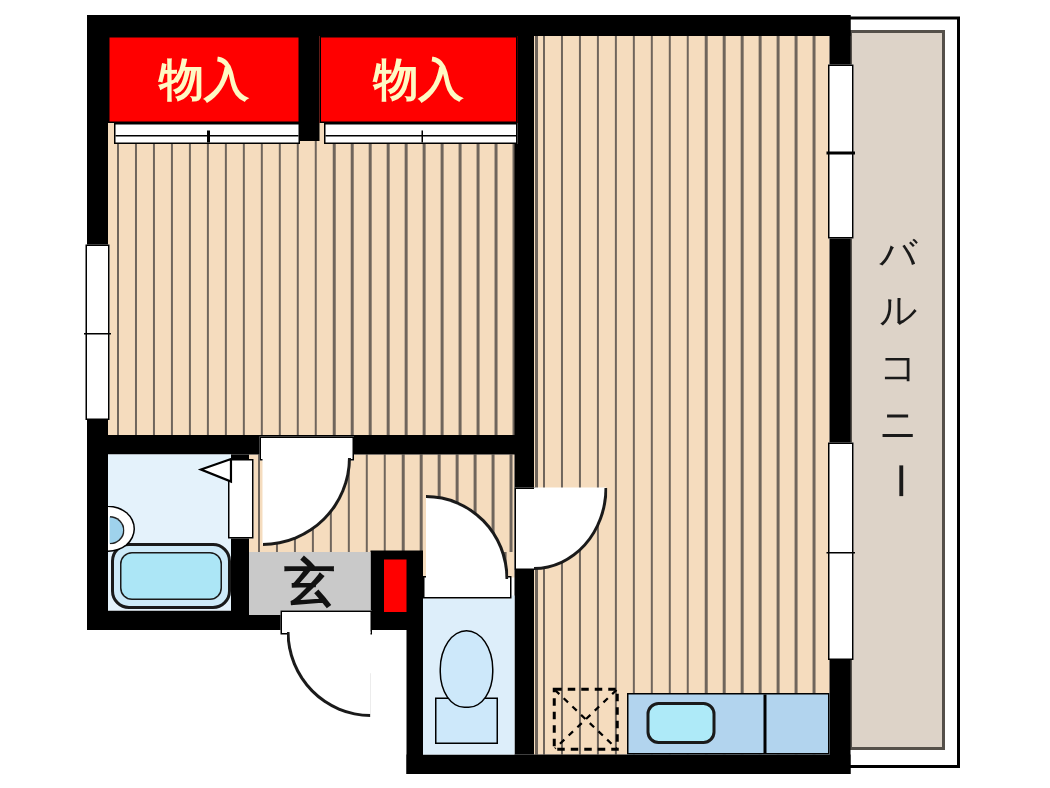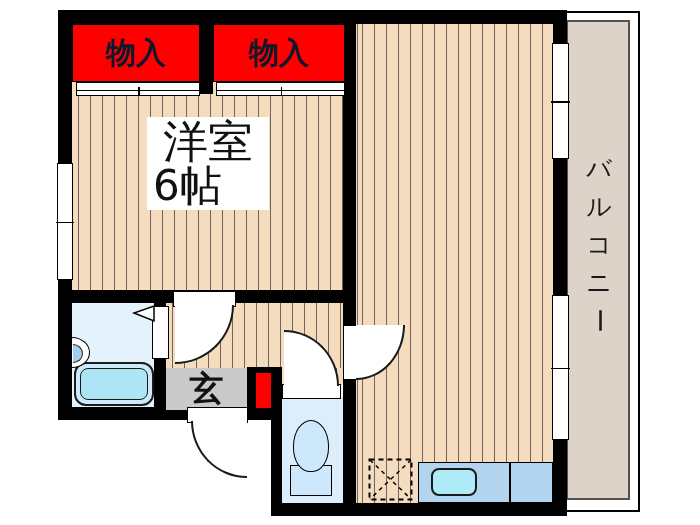--- a/index.html
+++ b/index.html
@@ -16,21 +16,21 @@
   .track{position:absolute;background:#fff;border:1px solid #000;}
   .track .rail{position:absolute;left:0;right:0;top:55%;height:1px;background:#000;}
   .track .tick{position:absolute;left:50%;top:30%;width:1.5px;height:70%;background:#000;}
   .leaf{position:absolute;background:#fff;border:1.5px solid #000;}
   .sector{position:absolute;background:#fff;}
   .sec-br{border-right:2px solid #1a1a1a;border-bottom:2px solid #1a1a1a;border-radius:0 0 100% 0;}
   .sec-tr{border-top:2px solid #1a1a1a;border-right:2px solid #1a1a1a;border-radius:0 100% 0 0;}
   .sec-bl{border-left:2px solid #1a1a1a;border-bottom:2px solid #1a1a1a;border-radius:0 0 0 100%;}
   .labelbox{position:absolute;background:var(--label-bg,#fff);text-align:center;line-height:1.02;}
   .closet-label{position:absolute;inset:0;display:flex;align-items:center;justify-content:center;
-    font-size:30px;font-weight:bold;color:#0f172a;}
+    font-size:30px;font-weight:bold;color:#fef9c3;}
   .balcony-chars{position:absolute;display:flex;flex-direction:column;align-items:center;gap:5px;
     font-size:25px;color:#1a1a1a;}
   .balcony-chars .rot{transform:rotate(90deg);}
 </style>
 </head>
 <body>
 
 <div id="plan">
 
   <div class="abs" style="left:564px;top:11px;width:76px;height:501px;background:#fff;border:2px solid #000;box-sizing:border-box;"></div>
@@ -121,18 +121,14 @@
 
   <div class="leaf" style="left:343px;top:325px;width:12px;height:53px;"></div>
   <div class="sector sec-br" style="left:356px;top:325px;width:47px;height:53px;"></div>
 
   <div class="leaf" style="left:282px;top:384px;width:57px;height:13px;"></div>
   <div class="sector sec-tr" style="left:284px;top:330px;width:53px;height:54px;"></div>
 
   <div class="leaf" style="left:187px;top:407px;width:59px;height:14px;"></div>
   <div class="sector sec-bl" style="left:191px;top:421px;width:54px;height:55px;"></div>
 
-  <div class="labelbox" style="left:147px;top:117px;width:122px;padding:2px 0;">
-    <div style="font-size:45px;">洋室</div>
-    <div style="font-size:42px;text-align:left;padding-left:6px;">6帖</div>
-  </div>
 
 </div>
 
 </body></html>

